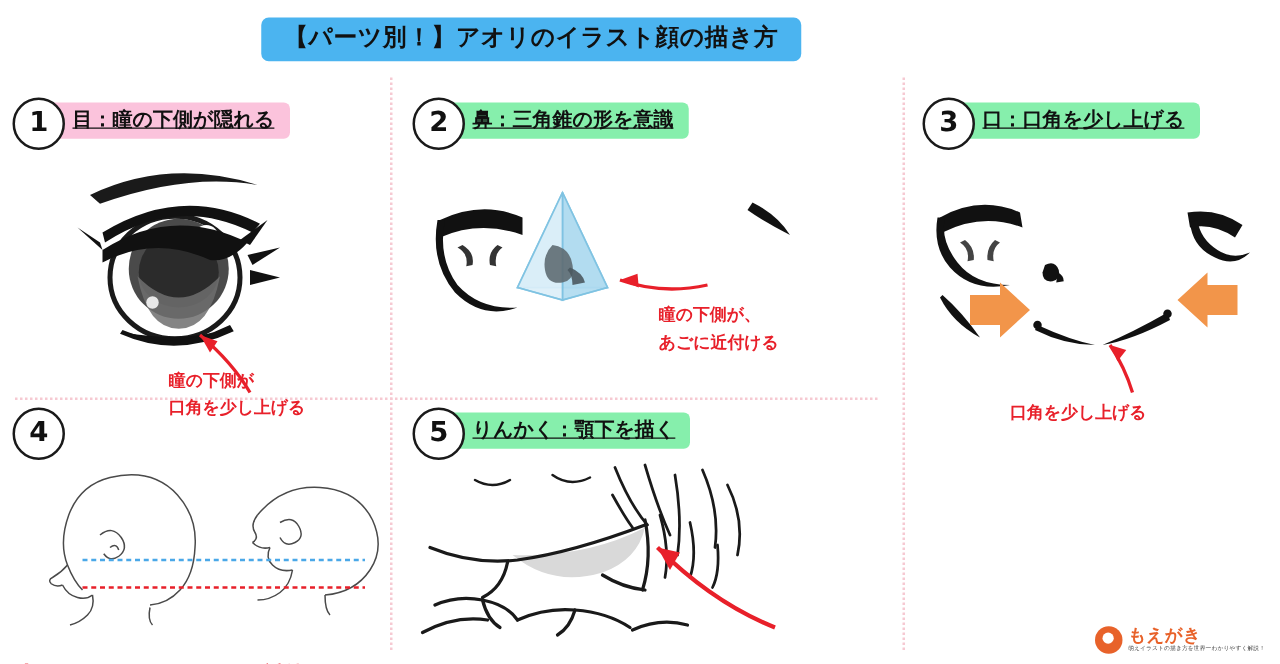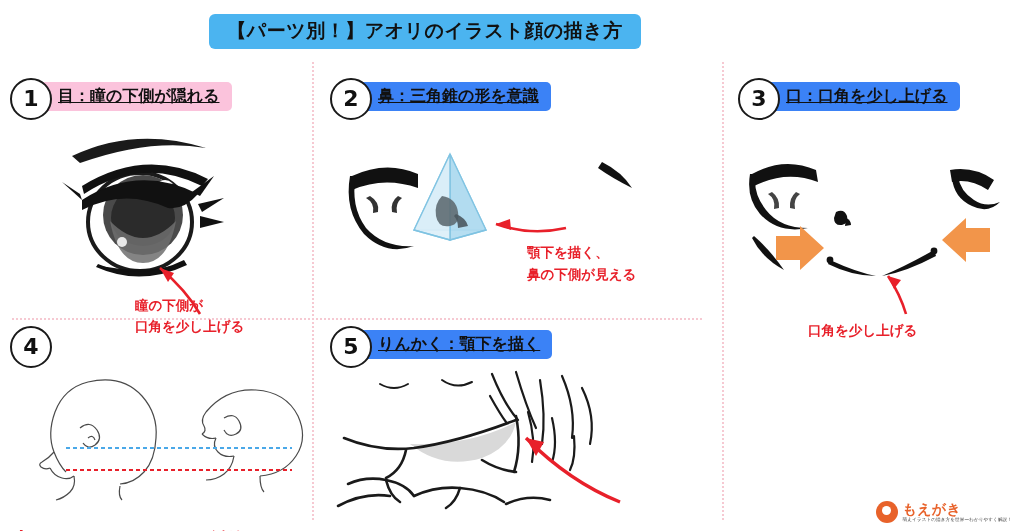--- a/index.html
+++ b/index.html
@@ -43,21 +43,21 @@
     display:flex;align-items:center;justify-content:center;
     font-size:22px;font-weight:bold;color:#111;line-height:1;
   }
   .hdr-label{
     position:absolute;left:28px;top:4px;height:29px;
     display:flex;align-items:center;
     padding:0 12px 0 20px;border-radius:5px;
     font-size:16px;font-weight:bold;color:#111;white-space:nowrap;text-decoration:underline;
   }
   .pink{background:#FBC3DC;}
-  .blue{background:#3b82f6;}
+  .blue{background:#86efac;}
 
   
   .art{position:relative;}
 
   
   .note{
     position:absolute;color:#E8202A;font-size:13.5px;font-weight:bold;
     line-height:1.45;white-space:nowrap;
   }
   .note.big{font-size:15px;}
@@ -151,22 +151,22 @@
           <path d="M120 36 L84 112 L120 122 Z" fill="#DCEFF9" opacity=".9" stroke="#7FC3E2" stroke-width="1.4"></path>
           <path d="M84 112 L120 122 L156 112" fill="none" stroke="#7FC3E2" stroke-width="1.3"></path>
 
           <path d="M112 78 q14 2 16 16 q2 12 -8 14 q-12 2 -14 -10 q-2 -12 6 -20 z" fill="#5E6B72" opacity=".9"></path>
           <path d="M126 96 q10 4 12 12 l-10 2 q0 -8 -4 -12 z" fill="#4A585F" opacity=".9"></path>
         </g>
 
         <path d="M236 110 Q200 118 166 106" stroke="#E8202A" stroke-width="2.6" fill="none"></path>
         <path d="M166 106 l14 -5 l1 11 z" fill="#E8202A"></path>
       </svg>
-      <div class="note" style="left:197px;top:125px;">顎下を描く、</div>
-      <div class="note" style="left:197px;top:147px;">鼻の下側が見える</div>
+      <div class="note" style="left:197px;top:125px;">瞳の下側が、</div>
+      <div class="note" style="left:197px;top:147px;">あごに近付ける</div>
     </div>
   </div>
 
   <div class="panel p3">
     <div class="hdr">
       <div class="num">3</div>
       <div class="hdr-label blue">口：口角を少し上げる</div>
     </div>
 
     <div class="art">

